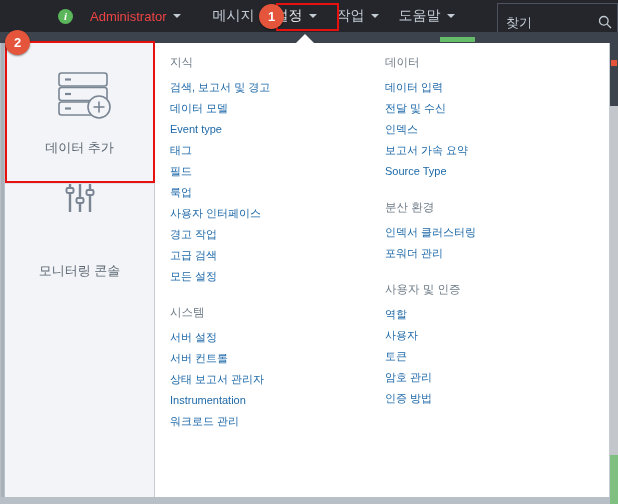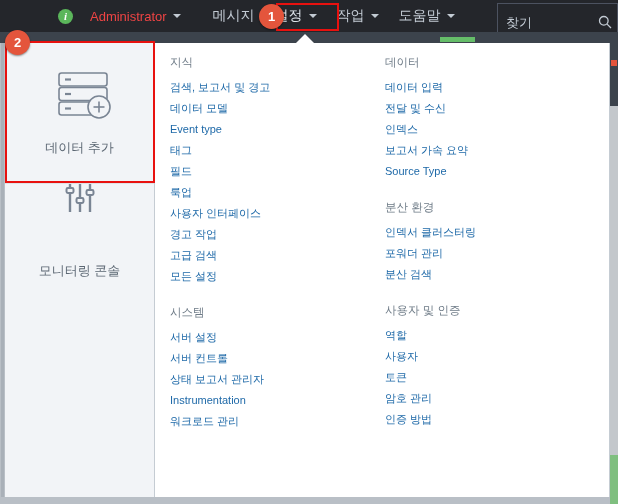--- a/index.html
+++ b/index.html
@@ -408,21 +408,20 @@
       <a class="menu-link">데이터 입력</a>
       <a class="menu-link">전달 및 수신</a>
       <a class="menu-link">인덱스</a>
       <a class="menu-link">보고서 가속 요약</a>
       <a class="menu-link">Source Type</a>
     </div>
     <div class="group">
       <div class="group-title">분산 환경</div>
       <a class="menu-link">인덱서 클러스터링</a>
       <a class="menu-link">포워더 관리</a>
-      <a class="menu-link">분산 검색</a>
     </div>
     <div class="group">
       <div class="group-title">사용자 및 인증</div>
       <a class="menu-link">역할</a>
       <a class="menu-link">사용자</a>
       <a class="menu-link">토큰</a>
       <a class="menu-link">암호 관리</a>
       <a class="menu-link">인증 방법</a>
     </div>
   </div>

